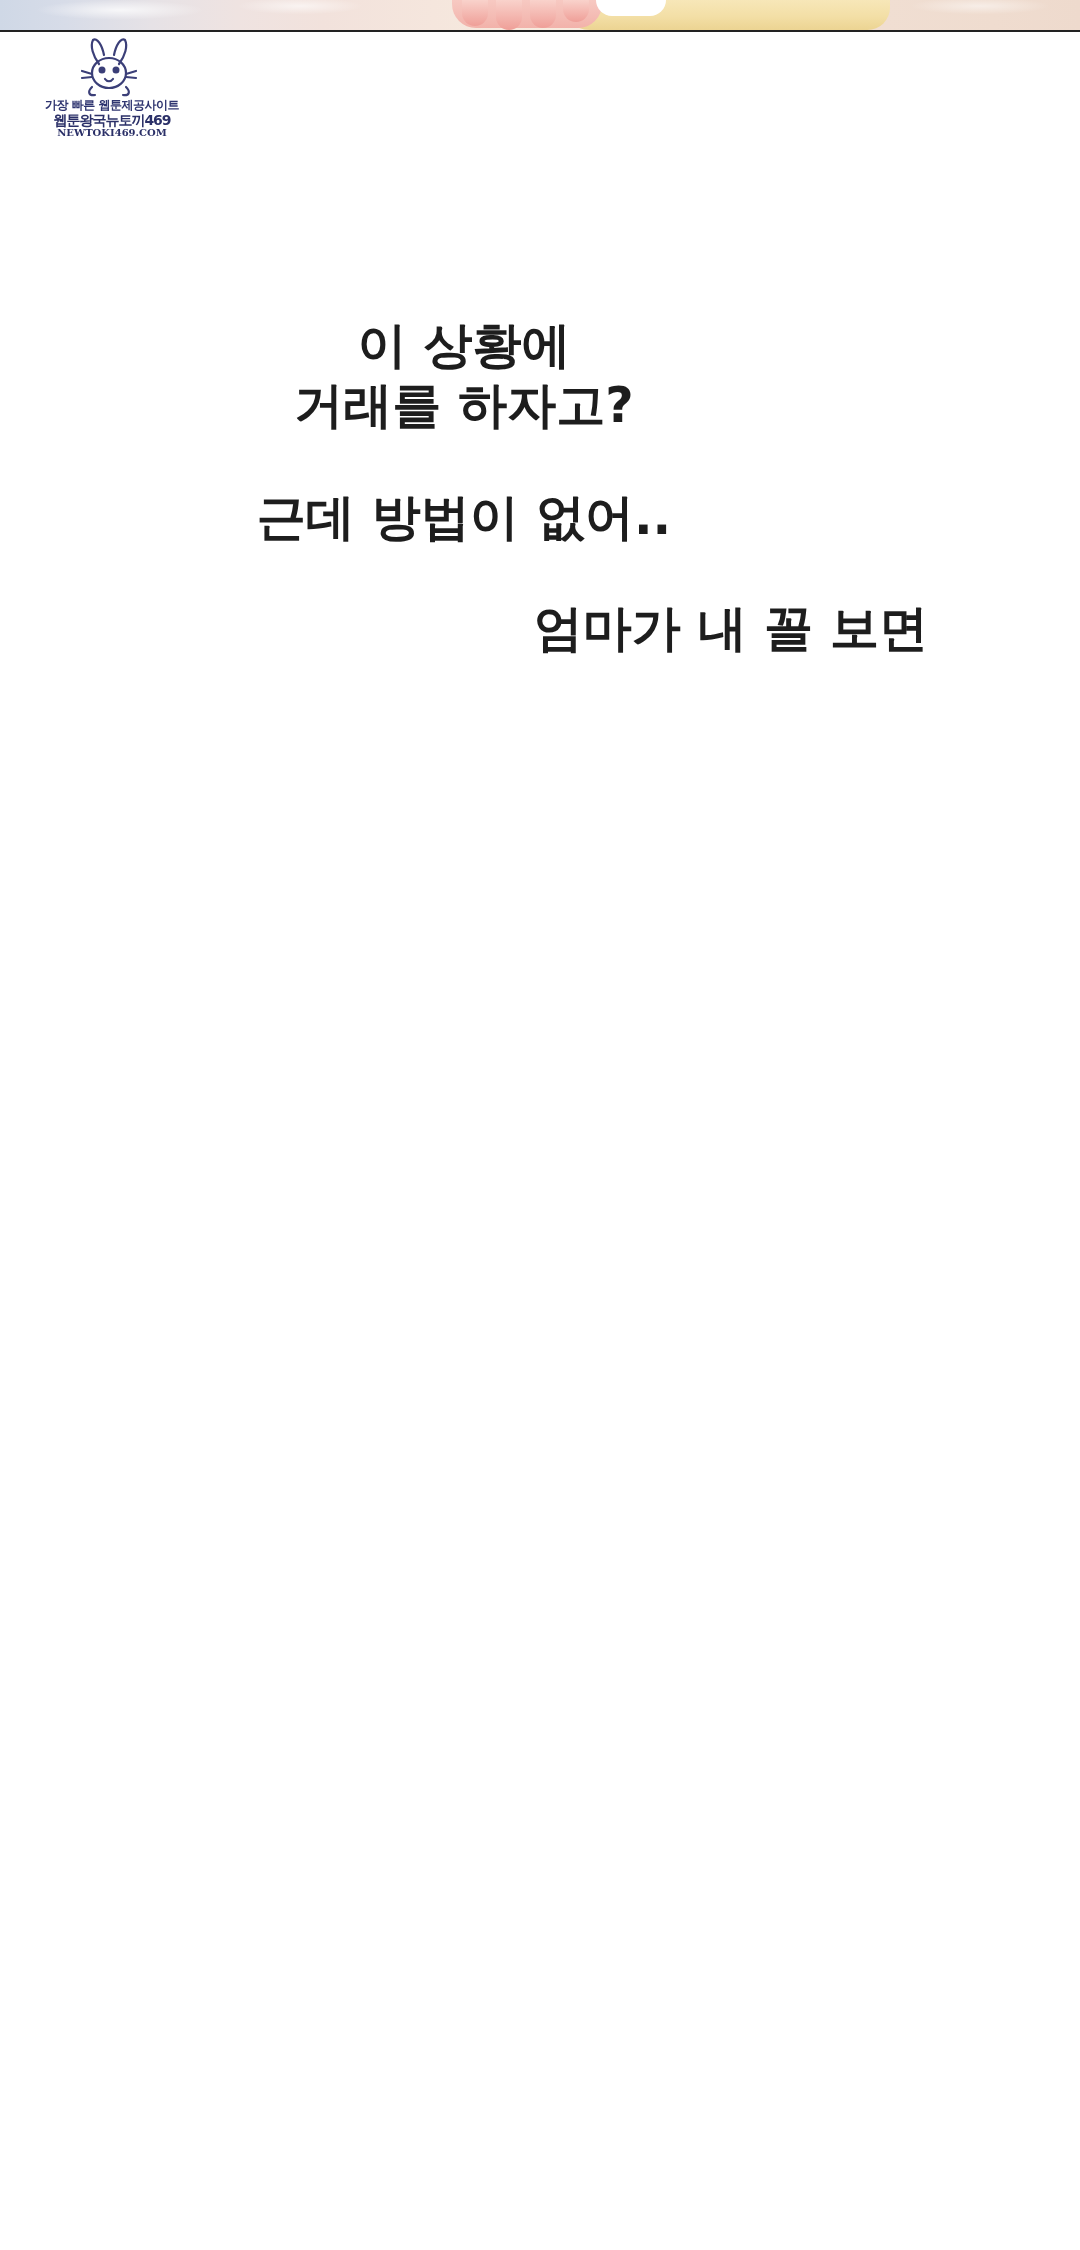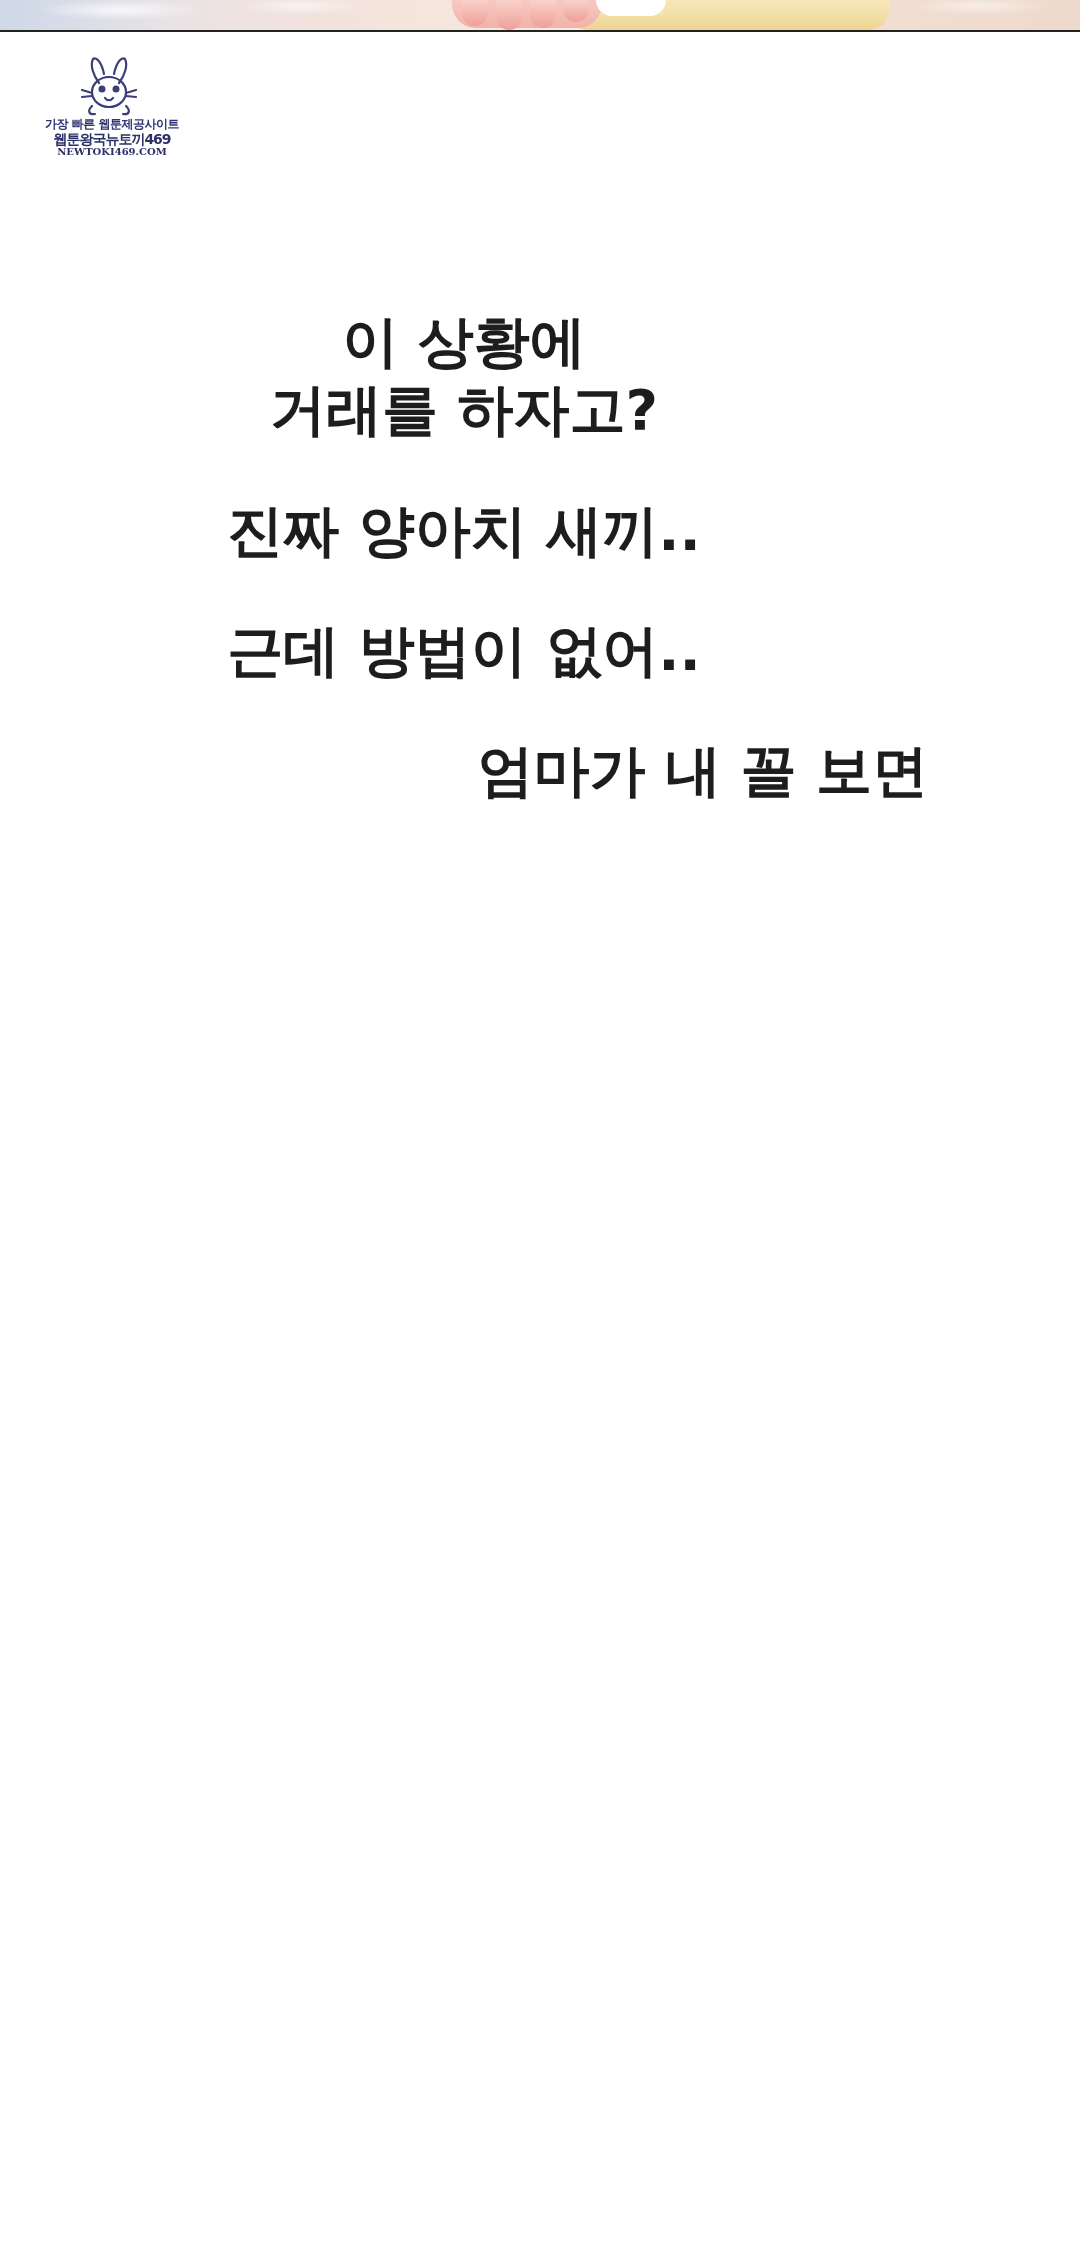--- a/index.html
+++ b/index.html
@@ -116,21 +116,21 @@
     top: 30px;
     width: 1080px;
     height: 2px;
     background: #222222;
   }
 
   
   .watermark {
     position: absolute;
     left: 36px;
-    top: 55px;
+    top: 36px;
     width: 152px;
     height: 112px;
     color: #3b3f78;
     text-align: center;
     line-height: 1;
     user-select: none;
   }
   .wm-bunny {
     position: relative;
     width: 100%;
@@ -157,27 +157,27 @@
     letter-spacing: 0px;
     color: #2b3068;
     margin-top: 1px;
     font-family: "DejaVu Serif", "Liberation Serif", serif;
   }
 
   
   .dialogue {
     position: absolute;
     left: 0;
-    top: 308px;
+    top: 316px;
     width: 928px;
     text-align: center;
     color: #1d1d1d;
     font-family: "DejaVu Sans", "Liberation Sans", sans-serif;
     font-weight: bold;
-    font-size: 56px;
+    font-size: 49px;
     line-height: 1.22;
   }
   .blk { margin-bottom: 52px; }
   .blk:last-child { margin-bottom: 0; text-align: right; }
   .ln { display: block; white-space: pre; }
 </style>
 </head>
 <body>
 
 <div class="page">
@@ -216,23 +216,20 @@
     <div class="wm-line3">NEWTOKI469.COM</div>
   </div>
 
   <div class="dialogue">
 
     <div class="blk">
       <span class="ln">이 상황에</span>
       <span class="ln">거래를 하자고?</span>
     </div>
 
-    <div class="blk">
-      <span class="ln">진짜 양아치 새끼..</span>
-    </div>
 
     <div class="blk">
       <span class="ln">근데 방법이 없어..</span>
     </div>
 
     <div class="blk">
       <span class="ln">엄마가 내 꼴 보면</span>
     </div>
 
   </div>

